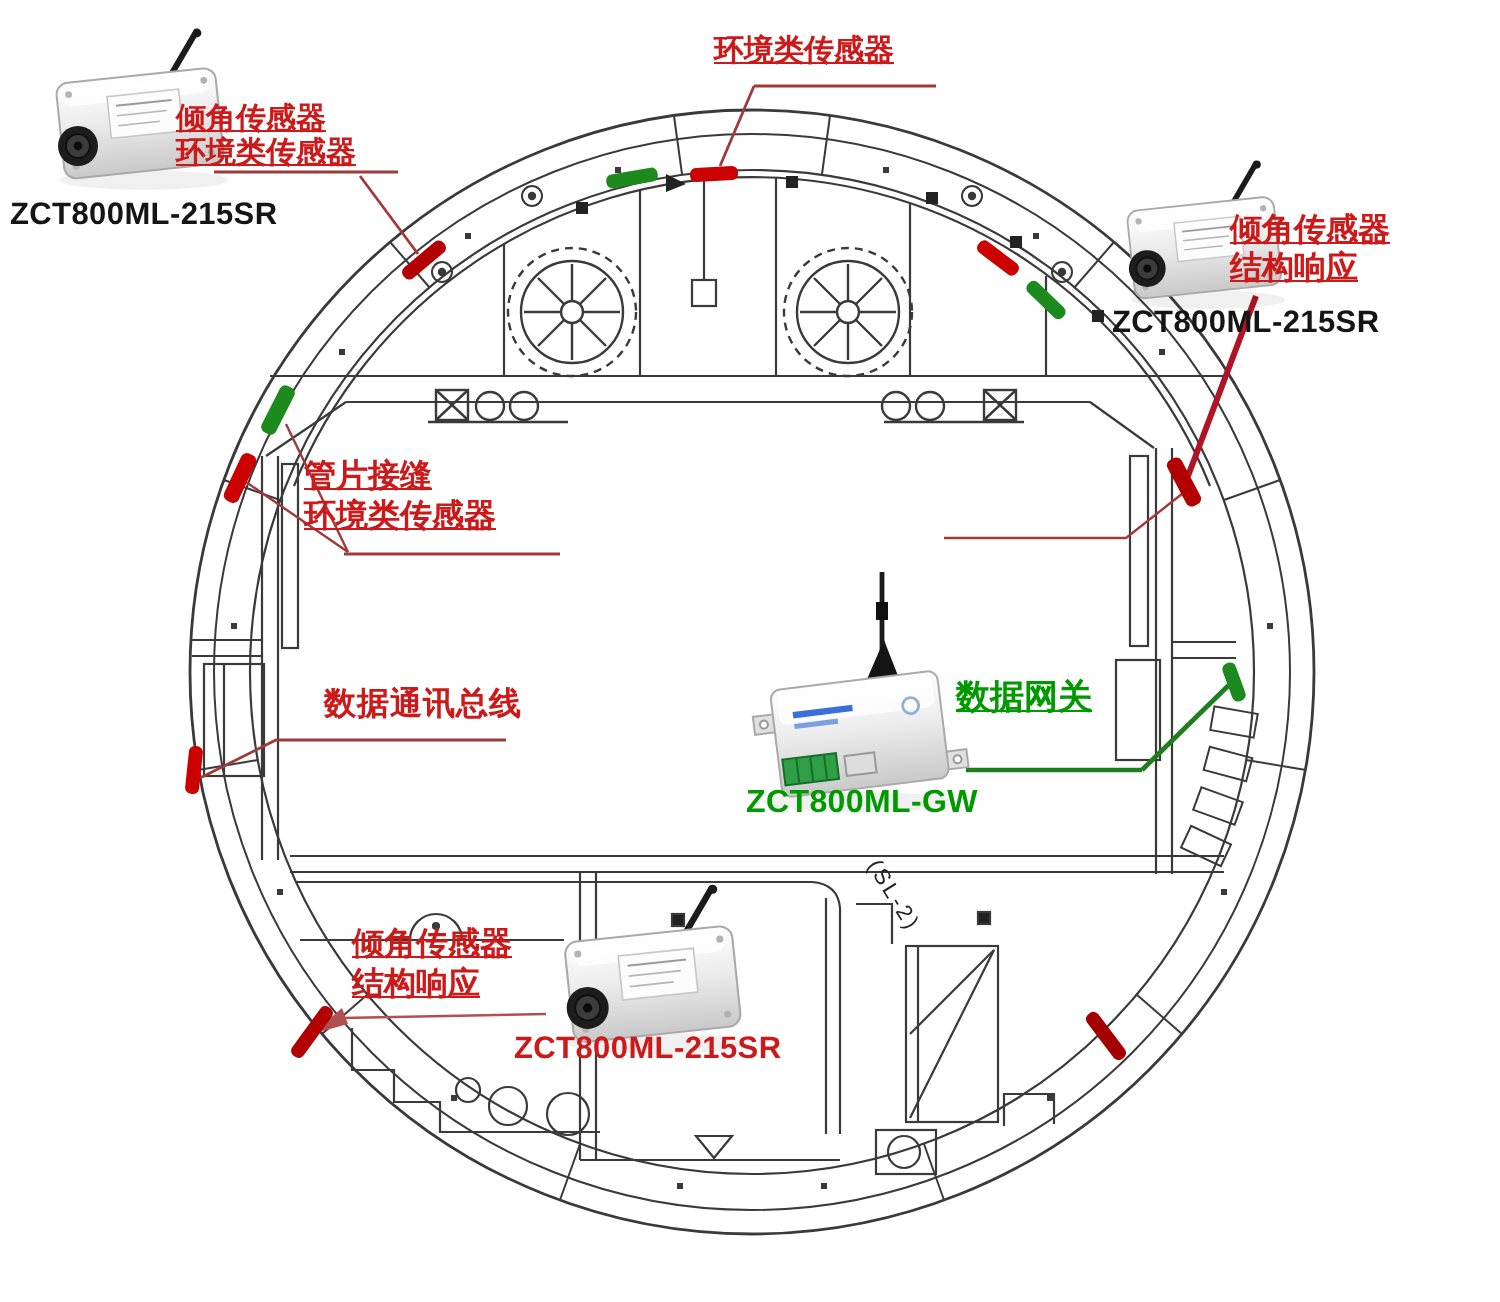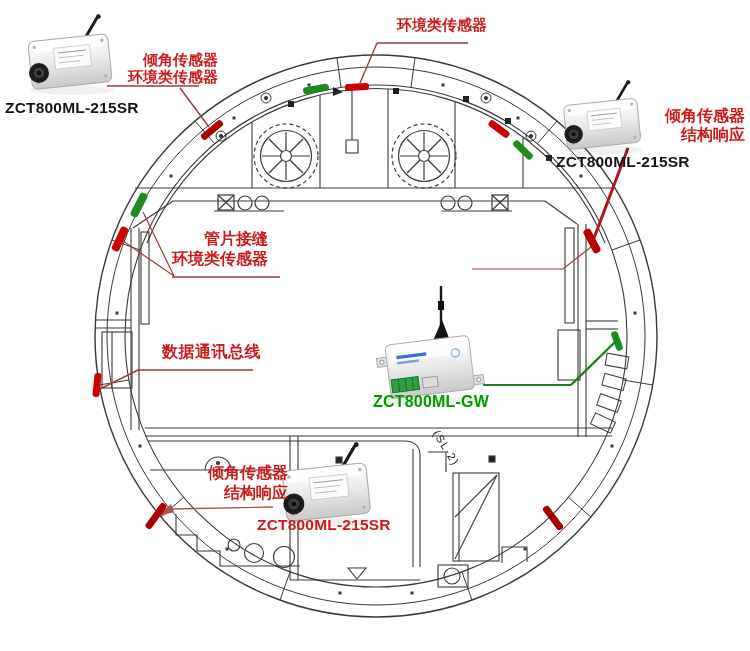--- a/index.html
+++ b/index.html
@@ -4,21 +4,21 @@
 <style>
   html,body{margin:0;padding:0;background:#fff;}
   .canvas{position:relative;width:750px;height:651px;background:#fff;overflow:hidden;
           font-family:"Liberation Sans","DejaVu Sans",sans-serif;}
   .canvas svg{position:absolute;left:0;top:0;}
   .lbl{position:absolute;font-weight:bold;white-space:nowrap;}
   .lbl span{display:block;}
   .red{color:#cc1a1a;}
   .green{color:#009a00;}
   .black{color:#151515;}
-  .ctr{text-align:right;}
+  .ctr{text-align:left;text-decoration:underline;}
   .lbl-topleft{left:88px;top:51px;width:130px;font-size:15px;line-height:17px;}
   .lbl-topleft-model{left:5px;top:99px;font-size:15.5px;letter-spacing:.2px;}
   .lbl-topcenter{left:357px;top:16px;width:130px;font-size:15px;}
   .lbl-topright{left:615px;top:106px;width:130px;font-size:16px;line-height:19px;}
   .lbl-topright-model{left:556px;top:153px;font-size:15.5px;letter-spacing:.2px;}
   .lbl-joint{left:152px;top:229px;width:116px;font-size:16px;line-height:20px;}
   .lbl-bus{left:162px;top:342px;font-size:16px;letter-spacing:.5px;font-family:Liberation Serif, serif;}
   .lbl-gw{left:478px;top:339px;width:110px;font-size:17px;line-height:20px;}
   .lbl-gw-model{left:373px;top:393px;font-size:16px;letter-spacing:.2px;}
   .lbl-bottom{left:176px;top:463px;width:112px;font-size:16px;line-height:20px;}
@@ -292,20 +292,21 @@
   <div class="lbl black lbl-topright-model">ZCT800ML-215SR</div>
 
   <div class="lbl red ctr lbl-joint">
     <span>管片接缝</span>
     <span>环境类传感器</span>
   </div>
 
   <div class="lbl red lbl-bus">数据通讯总线</div>
 
   <div class="lbl green ctr lbl-gw">
+    <span>数据网关</span>
   </div>
   <div class="lbl green lbl-gw-model">ZCT800ML-GW</div>
 
   <div class="lbl red ctr lbl-bottom">
     <span>倾角传感器</span>
     <span>结构响应</span>
   </div>
   <div class="lbl red lbl-bottom-model">ZCT800ML-215SR</div>
 
   <div class="lbl lbl-note">(SL-2)</div>

